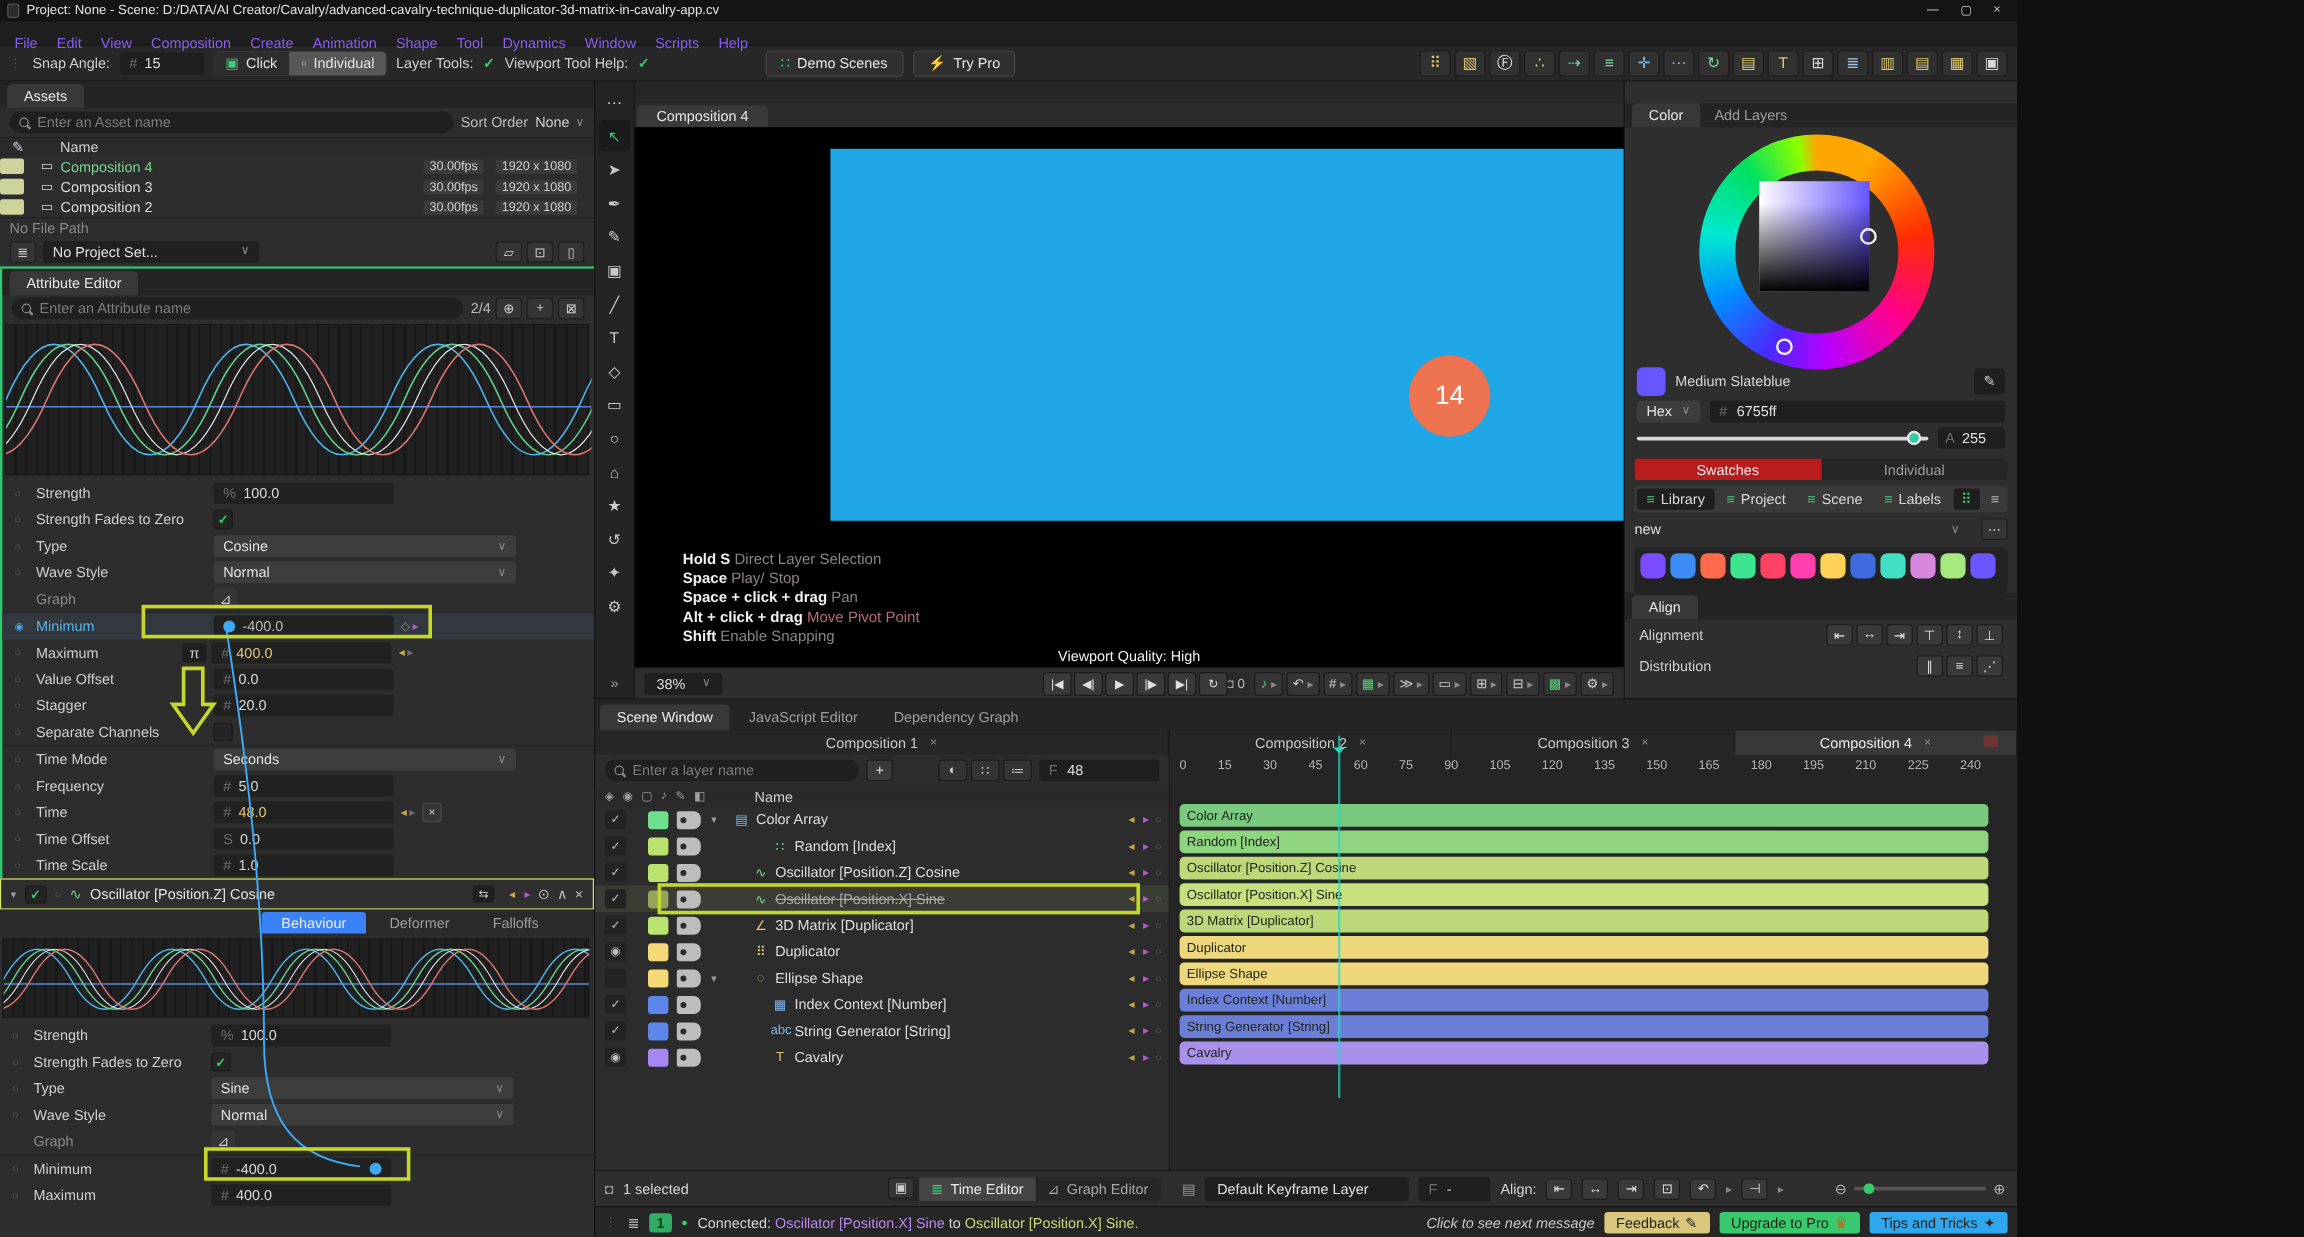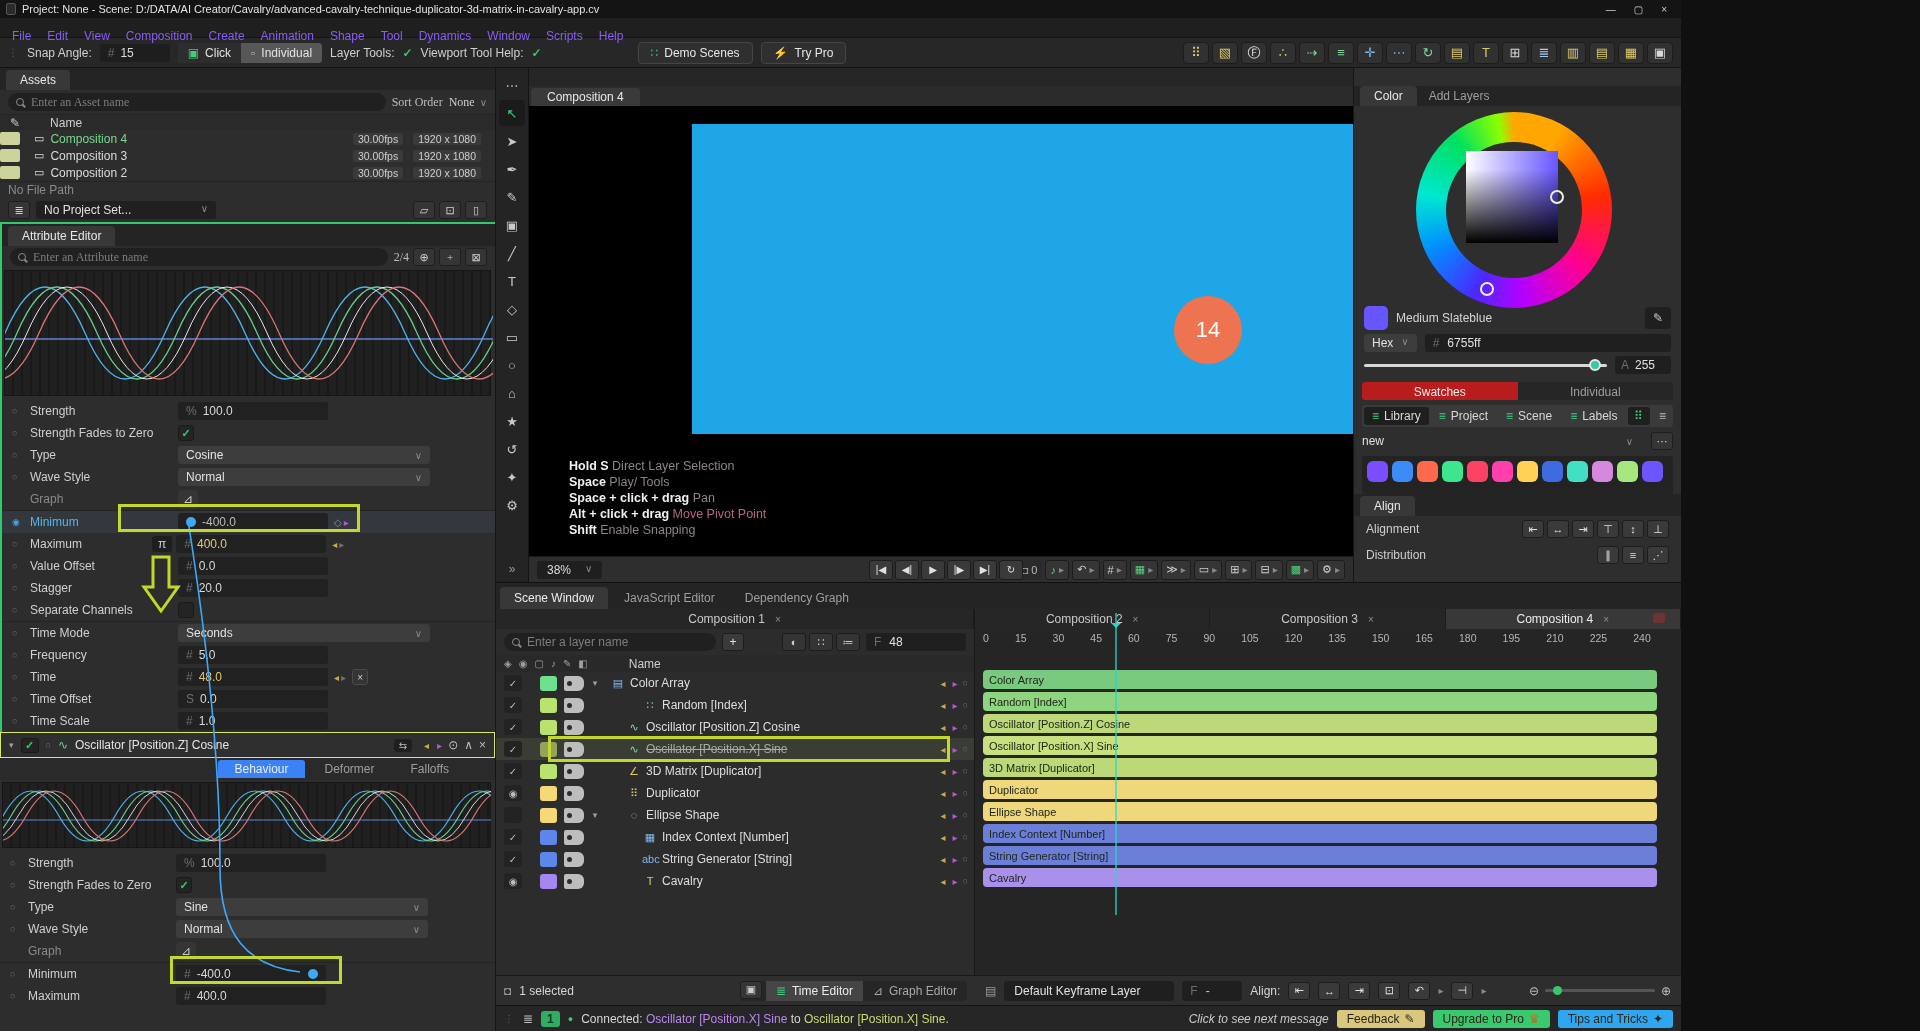--- a/index.html
+++ b/index.html
@@ -32,21 +32,21 @@
   .content { display:flex; height:963px; }
   .left-panel { position:relative; width:496px; background:#2d2d2d; border-right:1px solid #151515; flex:none; overflow:hidden; }
   .center-col { width:1424px; display:flex; flex-direction:column; }
   .upper { height:514px; display:flex; }
   .scene { height:423px; display:flex; flex-direction:column; background:#2a2a2a; border-top:1px solid #101010; }
   .statusbar { height:26px; background:#262626; border-top:1px solid #141414; display:flex; align-items:center; padding:0 8px; gap:8px; }
 
   
   .p-tabbar { height:22px; background:#242424; display:flex; align-items:flex-end; padding-left:6px; }
   .ptab { background:#383838; color:#e8e8e8; padding:3px 14px; border-radius:4px 4px 0 0; font-size:12px; }
-  .srow { height:24px; display:flex; align-items:center; gap:6px; padding:0 8px;font-family:Liberation Serif, serif; }
+  .srow { height:24px; display:flex; align-items:center; gap:6px; padding:0 8px; }
   .search-pill { flex:1; background:#202020; border-radius:10px; display:flex; align-items:center; gap:6px; padding:2px 8px; height:18px; }
   .mag { position:relative; width:9px; height:9px; flex:none; }
   .mag::before { content:""; position:absolute; width:6px; height:6px; border:1.5px solid #8a8a8a; border-radius:50%; }
   .mag::after { content:""; position:absolute; width:4px; height:1.5px; background:#8a8a8a; transform:rotate(45deg); left:6px; top:7px; }
   input.ghost { background:transparent; border:none; outline:none; color:#bdbdbd; font-family:inherit; font-size:12px; width:100%; }
   input.ghost::placeholder { color:#7d7d7d; }
   .sortlbl { color:#bdbdbd; white-space:nowrap; }
   .mini-dd { background:transparent; color:#cfcfcf; display:flex; gap:5px; align-items:center; }
   .ddv { color:#8a8a8a; font-style:normal; font-size:10px; }
   .asset-hdr { height:16px; display:flex; align-items:center; background:#2a2a2a; color:#cfcfcf; padding-left:10px; gap:30px; border-top:1px solid #242424; }
@@ -712,25 +712,26 @@
               <span class="vp-tab">Composition 4</span>
             </div>
           <div class="vp-canvas">
             <div class="vp-rect" id="vp-rect" style="background: rgb(30, 166, 230);"></div>
             <div class="vp-circle" id="vp-circle" style="left: 645px; top: 190px; background: rgb(238, 115, 80);">
                 <span>14</span>
               </div>
             <div class="vp-help">
 
             <div><b>Hold S</b> <span>Direct Layer Selection</span></div>
-                <div><b>Space</b> <span>Play/ Tools</span></div>
+                <div><b>Space</b> <span>Play/ Stop</span></div>
                 <div><b>Space + click + drag</b> <span>Pan</span></div>
                 <div class="pivot"><b>Alt + click + drag</b> <span>Move Pivot Point</span></div>
                 <div><b>Shift</b> <span>Enable Snapping</span></div>
               </div>
+            <div class="vp-quality">Viewport Quality: High</div>
           </div>
           <div class="vp-bottom" style="position:relative">
             <span class="zoom-dd">
                 <span>38%</span>
                 <i class="ddv">∨</i>
               </span>
             <span class="transport">
 
             <span class="tr-btn">
                   <span>|◀</span>

